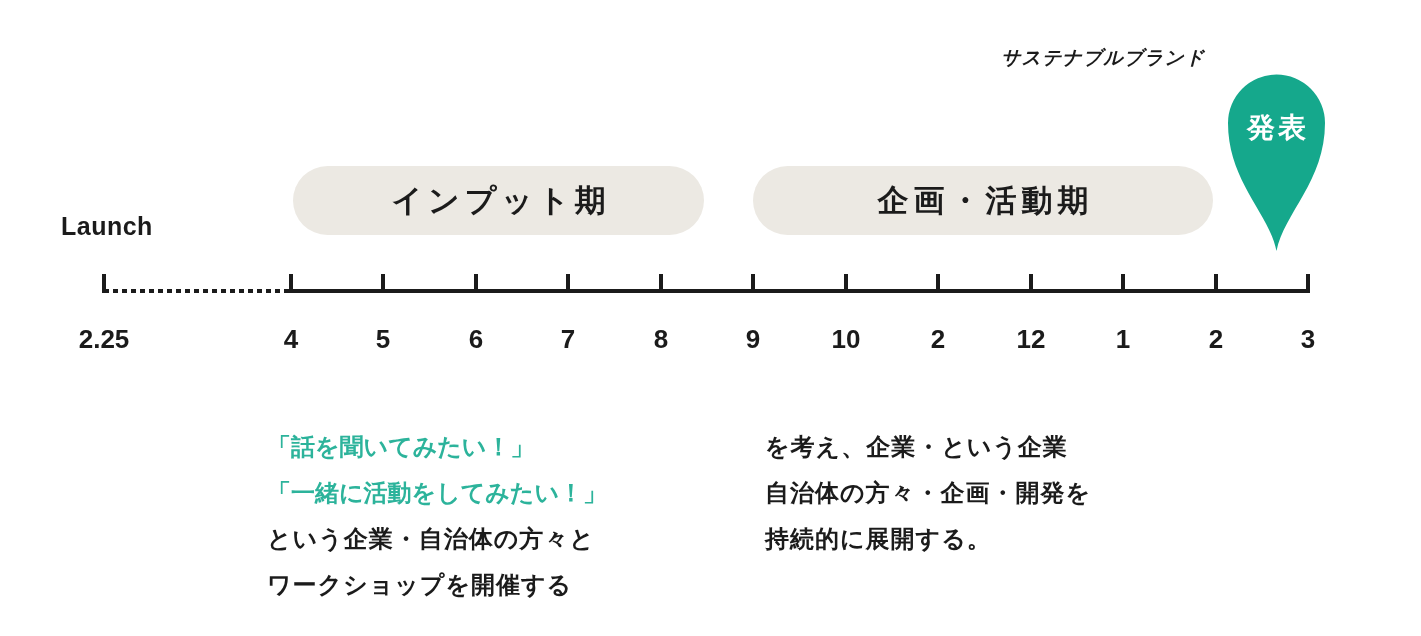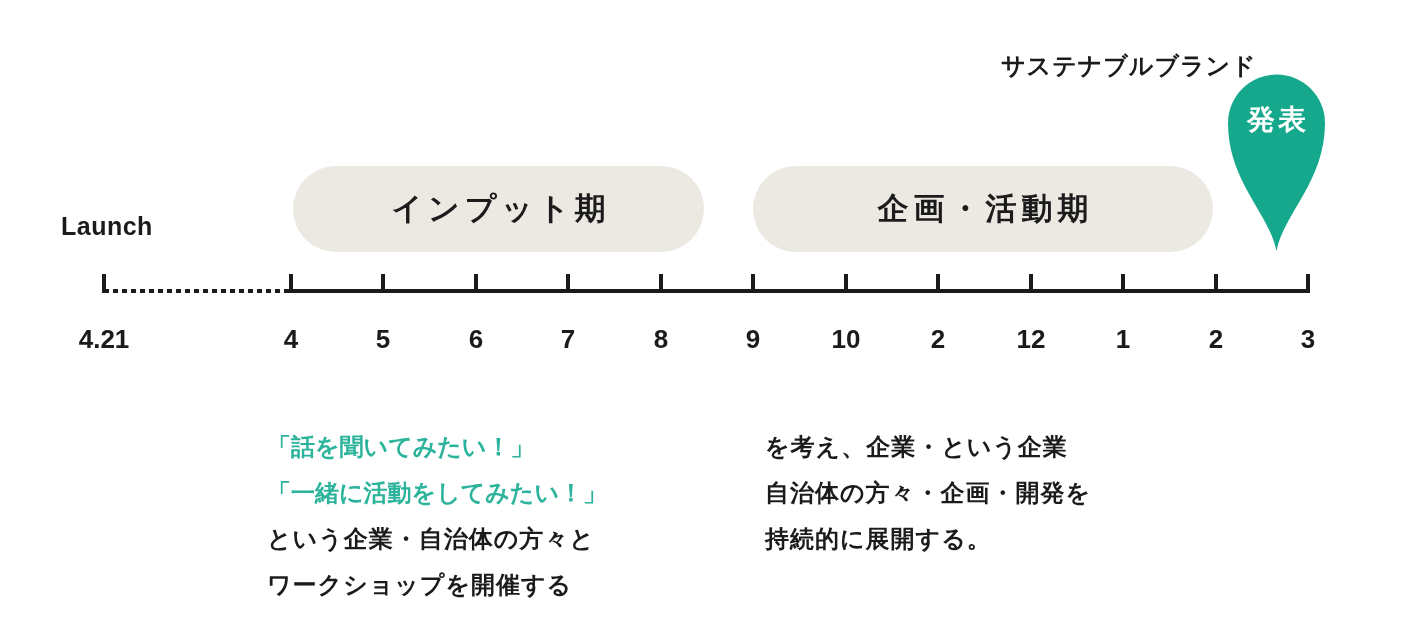--- a/index.html
+++ b/index.html
@@ -5,37 +5,37 @@
   html,body { margin:0; padding:0; background:#ffffff; }
   .canvas {
     position:relative; width:1421px; height:636px; background:#ffffff;
     font-family:"Liberation Sans","DejaVu Sans",sans-serif; overflow:hidden;
   }
   .launch-label {
     position:absolute; left:61px; top:212px;
     font-size:25px; font-weight:700; color:var(--ink,#1b1b1b); letter-spacing:0.5px;
   }
   .annotation {
-    position:absolute; left:1001px; top:48px;
-    font-size:24px; font-weight:600; color:var(--ink,#1b1b1b);
-    line-height:36px; letter-spacing:1px; white-space:nowrap;
+    position:absolute; left:1001px; top:40px;
+    font-size:19px; font-weight:600; color:var(--ink,#1b1b1b);
+    line-height:36px; letter-spacing:1px; white-space:nowrap;font-style:italic;
   }
   .pill {
-    position:absolute; top:166px; height:86px;
+    position:absolute; top:166px; height:69px;
     background:var(--pill_bg,#ece9e3); border-radius:43px;
     display:flex; align-items:center; justify-content:center;
     font-size:31px; font-weight:700; color:var(--ink,#1b1b1b);
     letter-spacing:5px; text-indent:5px; white-space:nowrap;
   }
   .pill-1 { left:293px; width:411px; }
   .pill-2 { left:753px; width:460px; }
   .pin { position:absolute; left:1227px; top:73px; width:99px; height:178px; }
   .pin svg { display:block; width:99px; height:178px; }
   .pin-label {
-    position:absolute; top:28px; left:0; width:99px; text-align:center;
+    position:absolute; top:36px; left:0; width:99px; text-align:center;
     color:#ffffff; font-size:28px; font-weight:700; letter-spacing:3px; text-indent:3px;
   }
   .axis-line { position:absolute; left:289px; top:289px; width:1021px; height:4px; background:var(--ink,#1b1b1b); }
   .axis-dotted {
     position:absolute; left:104px; top:289px; width:186px; height:4px;
     background:repeating-linear-gradient(90deg, var(--ink,#1b1b1b) 0 5px, transparent 5px 9px);
   }
   .tick {
     position:absolute; top:274px; width:4px; height:19px;
     background:var(--ink,#1b1b1b); transform:translateX(-50%);
@@ -84,21 +84,21 @@
   <div class="tick" style="left:568px"></div>
   <div class="tick" style="left:661px"></div>
   <div class="tick" style="left:753px"></div>
   <div class="tick" style="left:846px"></div>
   <div class="tick" style="left:938px"></div>
   <div class="tick" style="left:1031px"></div>
   <div class="tick" style="left:1123px"></div>
   <div class="tick" style="left:1216px"></div>
   <div class="tick" style="left:1308px"></div>
 
-  <div class="tick-label" style="left:104px">4.21</div>
+  <div class="tick-label" style="left:104px">2.25</div>
   <div class="tick-label" style="left:291px">4</div>
   <div class="tick-label" style="left:383px">5</div>
   <div class="tick-label" style="left:476px">6</div>
   <div class="tick-label" style="left:568px">7</div>
   <div class="tick-label" style="left:661px">8</div>
   <div class="tick-label" style="left:753px">9</div>
   <div class="tick-label" style="left:846px">10</div>
   <div class="tick-label" style="left:938px">2</div>
   <div class="tick-label" style="left:1031px">12</div>
   <div class="tick-label" style="left:1123px">1</div>

